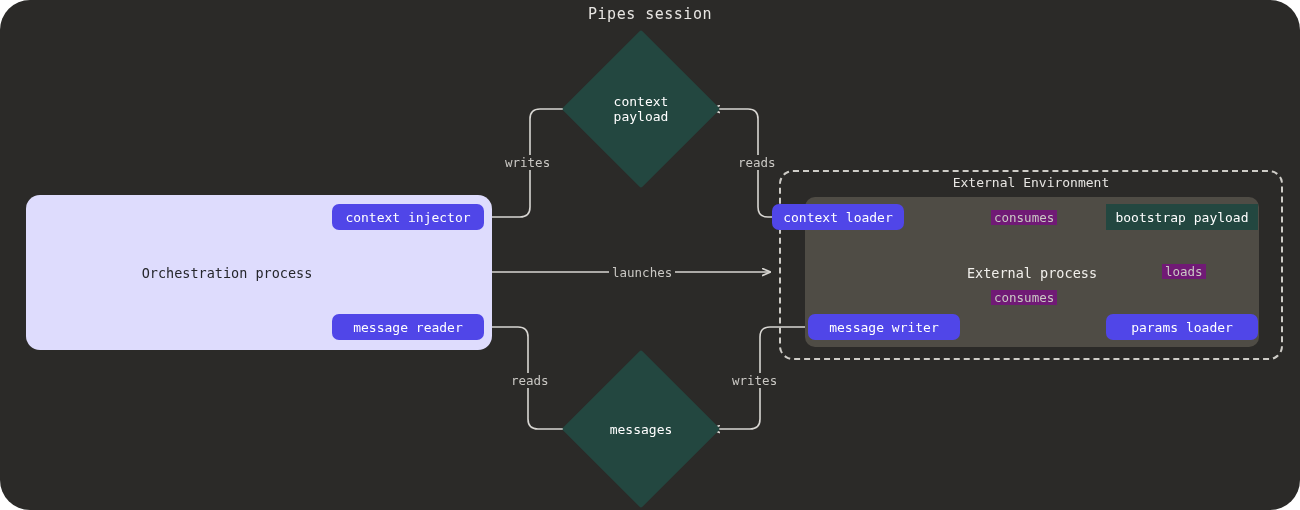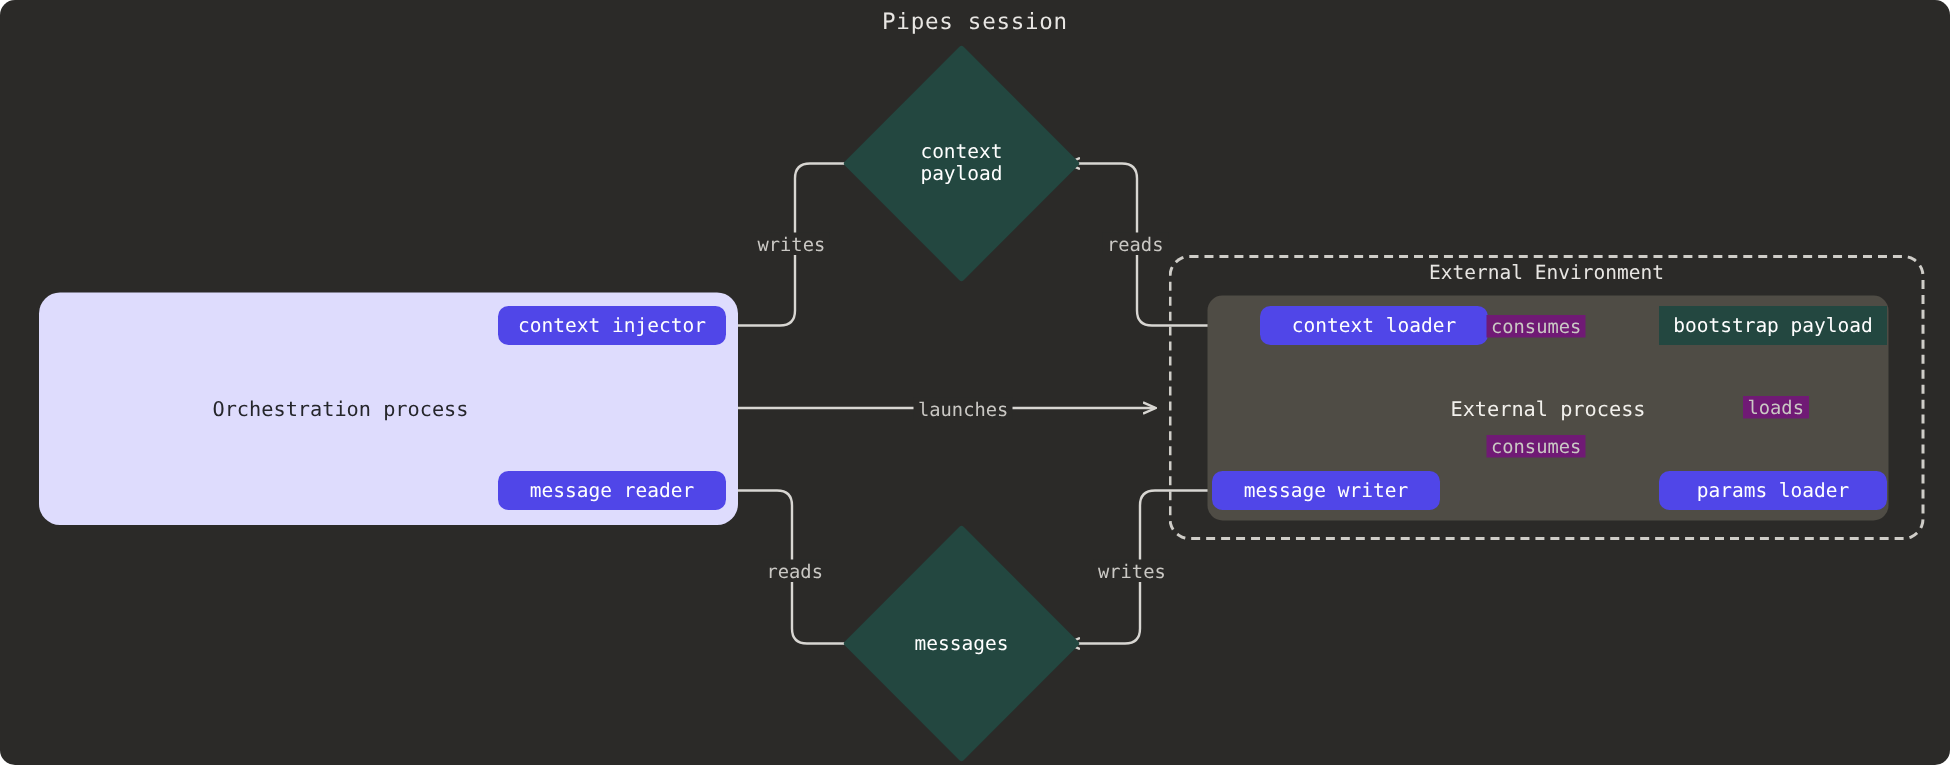--- a/index.html
+++ b/index.html
@@ -1,17 +1,17 @@
 <!DOCTYPE html>
 <html><head>
 <meta charset="utf-8">
 <style>
   html,body{margin:0;padding:0;background:#ffffff;}
   body{width:1300px;height:510px;font-family:"DejaVu Sans Mono","Liberation Mono",monospace;}
-  #root{position:relative;width:1300px;height:510px;background:#2b2a28;border-radius:10px;overflow:hidden;}
+  #root{position:relative;width:1300px;height:510px;background:#2b2a28;border-radius:30px;overflow:hidden;}
 
   .abs{position:absolute;}
 
   #title{
     left:0;top:5px;width:1300px;text-align:center;
     color:#e8e6e3;font-size:15px;letter-spacing:0.5px;
   }
 
   
   #orch{
@@ -41,21 +41,21 @@
     color:#e8e6e3;font-size:13px;
   }
   #extproc{
     left:805px;top:197px;width:454px;height:150px;
     background:#4f4c45;border-radius:10px;
   }
   #extproc-label{
     left:805px;top:265px;width:454px;text-align:center;
     color:#f2f0ec;font-size:13.5px;
   }
-  #ctx-loader{left:840px;top:204px;width:152px;}
+  #ctx-loader{left:772px;top:204px;width:132px;}
   #msg-writer{left:808px;top:314px;width:152px;}
   #params-loader{left:1106px;top:314px;width:152px;}
 
   
   .store{
     background:#234740;color:#ffffff;font-size:13px;
     display:flex;align-items:center;justify-content:center;
     box-sizing:border-box;padding:0 12px;white-space:nowrap;
   }
   #bootstrap{left:1106px;top:204px;width:152px;height:26px;}

